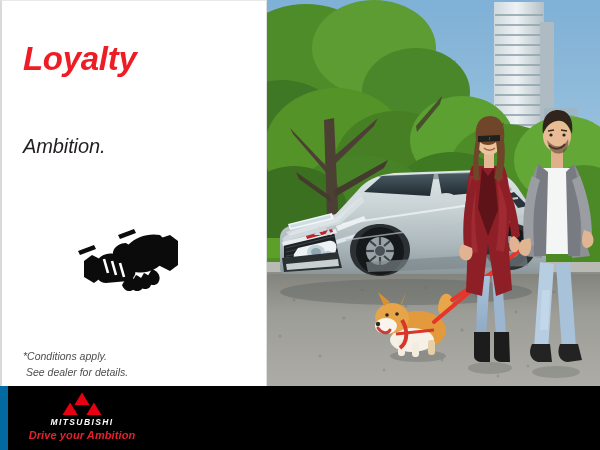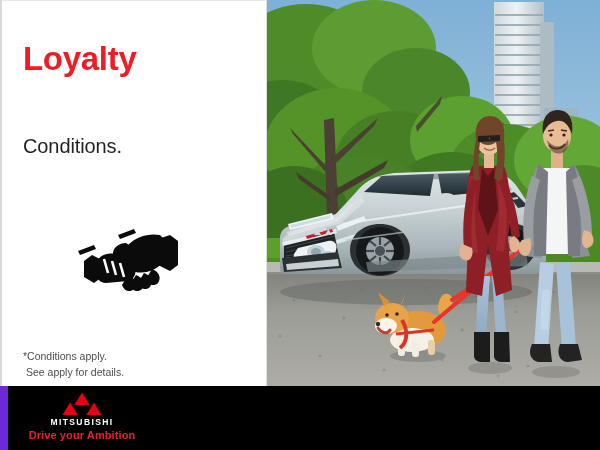--- a/index.html
+++ b/index.html
@@ -5,22 +5,23 @@
   * { margin:0; padding:0; box-sizing:border-box; }
   html,body { width:600px; height:450px; }
   body {
     font-family:"Liberation Sans", sans-serif;
     background:#ffffff;
     overflow:hidden;
   }
   #ad {
     position:relative;
     width:600px; height:450px;
-    background:#6d28d9;
+    background:#0369a1;
     overflow:hidden;
+    font-style:italic;
   }
 
   
   .photo {
     position:absolute;
     left:266px; top:0;
     width:334px; height:386px;
     overflow:hidden;
     background:#8fb6d4;
   }
@@ -446,21 +447,21 @@
     </svg>
   </div>
 
   <div class="panel">
 
     <div class="headline">
       <span>Loyalty</span>
     </div>
 
     <div class="subhead">
-      <span class="l2">Conditions.</span>
+      <span class="l2">Ambition.</span>
     </div>
 
     <div class="icon-wrap">
       <svg viewBox="0 0 110 78" aria-hidden="true">
         <g fill="#0b0b0b">
 
           <path d="M96 14 L104 20 L104 44 L96 50 L84 44 L78 30 L84 18 Z"></path>
           <path d="M54 24 C62 16 74 12 86 14 L92 20 L90 40
                    C82 50 70 54 58 50 L44 42 C36 36 38 26 46 24 Z"></path>
 
@@ -480,21 +481,21 @@
           <path d="M46 42 L50 56" stroke="#ffffff" stroke-width="2.6" fill="none"></path>
 
           <path d="M44 14 L60 8 L62 12 L46 18 Z"></path>
           <path d="M4 30 L20 24 L22 28 L6 34 Z"></path>
         </g>
       </svg>
     </div>
 
     <div class="fineprint">
       <span>*Conditions apply.</span>
-      <span class="l2">See apply for details.</span>
+      <span class="l2">See dealer for details.</span>
     </div>
   </div>
 
   <div class="footer">
     <div class="logo">
       <div class="logo-mark">
         <svg width="40" height="24" viewBox="0 0 40 24" aria-hidden="true">
           <polygon points="20,0.5 27.6,13 12.4,13" fill="#e60012"></polygon>
           <polygon points="0.5,23 8.1,10.5 15.7,23" fill="#e60012"></polygon>
           <polygon points="24.3,23 31.9,10.5 39.5,23" fill="#e60012"></polygon>

